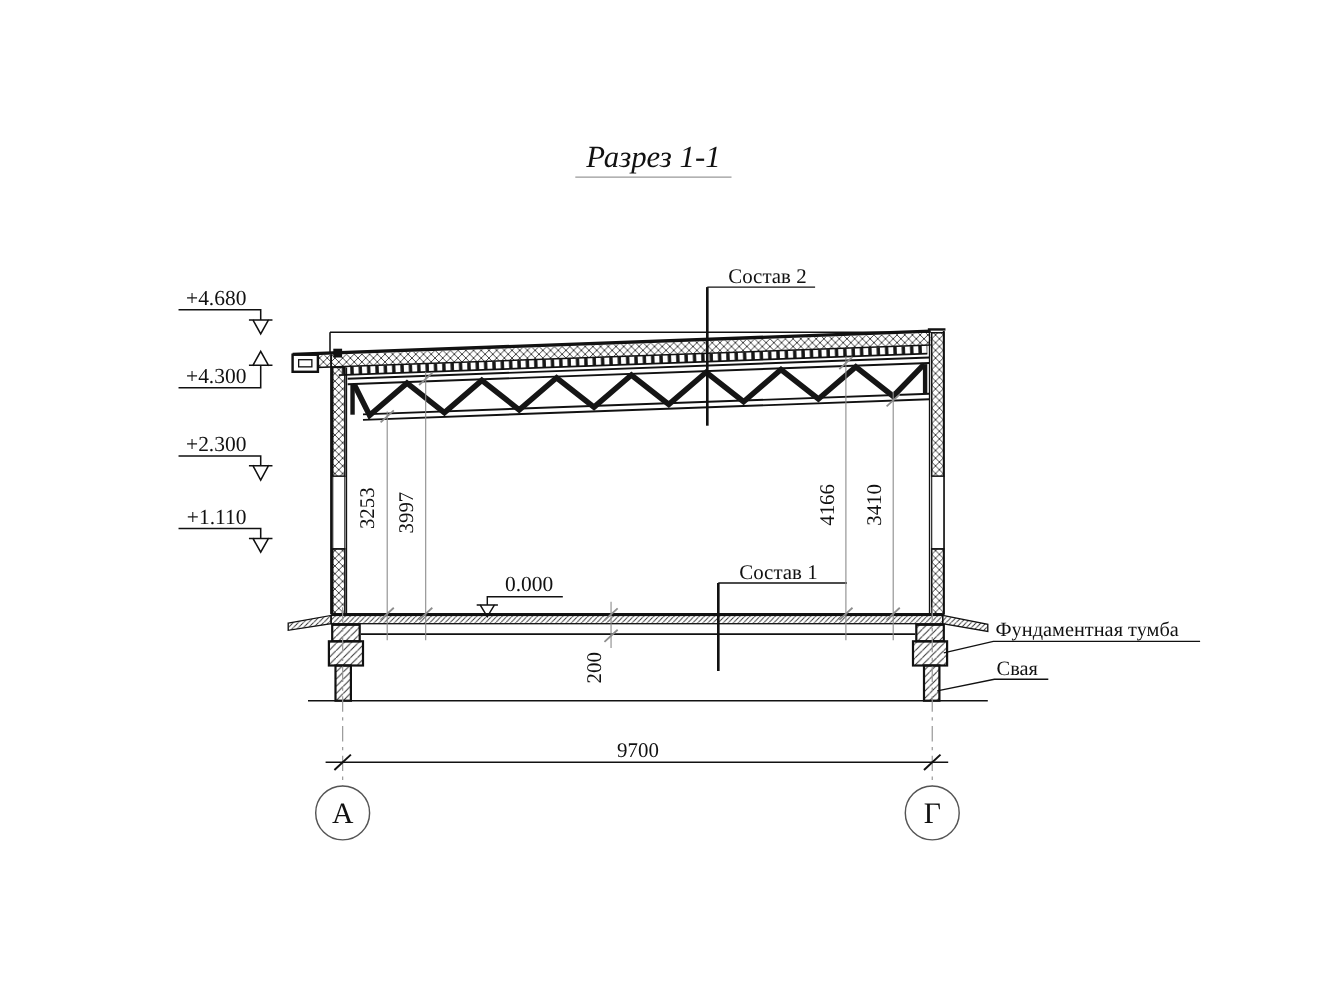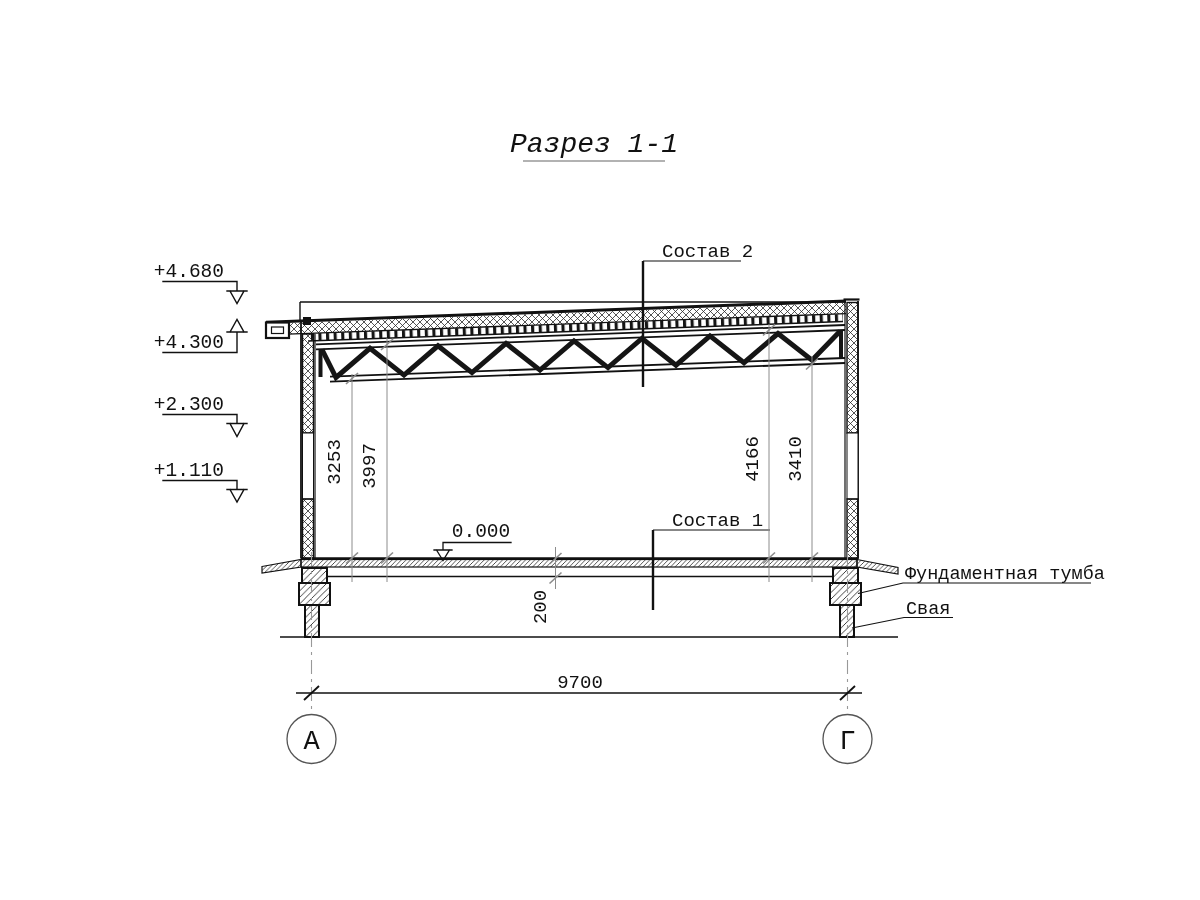--- a/index.html
+++ b/index.html
@@ -1,17 +1,17 @@
 <!DOCTYPE html>
 <html><head>
 <meta charset="utf-8">
 <style>
   html,body{margin:0;padding:0;background:#ffffff;}
   .sheet{position:relative;width:1200px;height:900px;background:#fff;overflow:hidden;
-         font-family:Liberation Mono, monospace;}
+         font-family:Liberation Serif, serif;}
   svg{display:block}
   text{fill:#111;}
   .t-title{font-size:28px;font-style:italic;}
   .t-elev{font-size:19.5px;}
   .t-dim{font-size:19px;}
   .t-label{font-size:19px;}
   .t-small{font-size:18.5px;}
   .t-axis{font-size:27px;}
 </style>
 </head>

